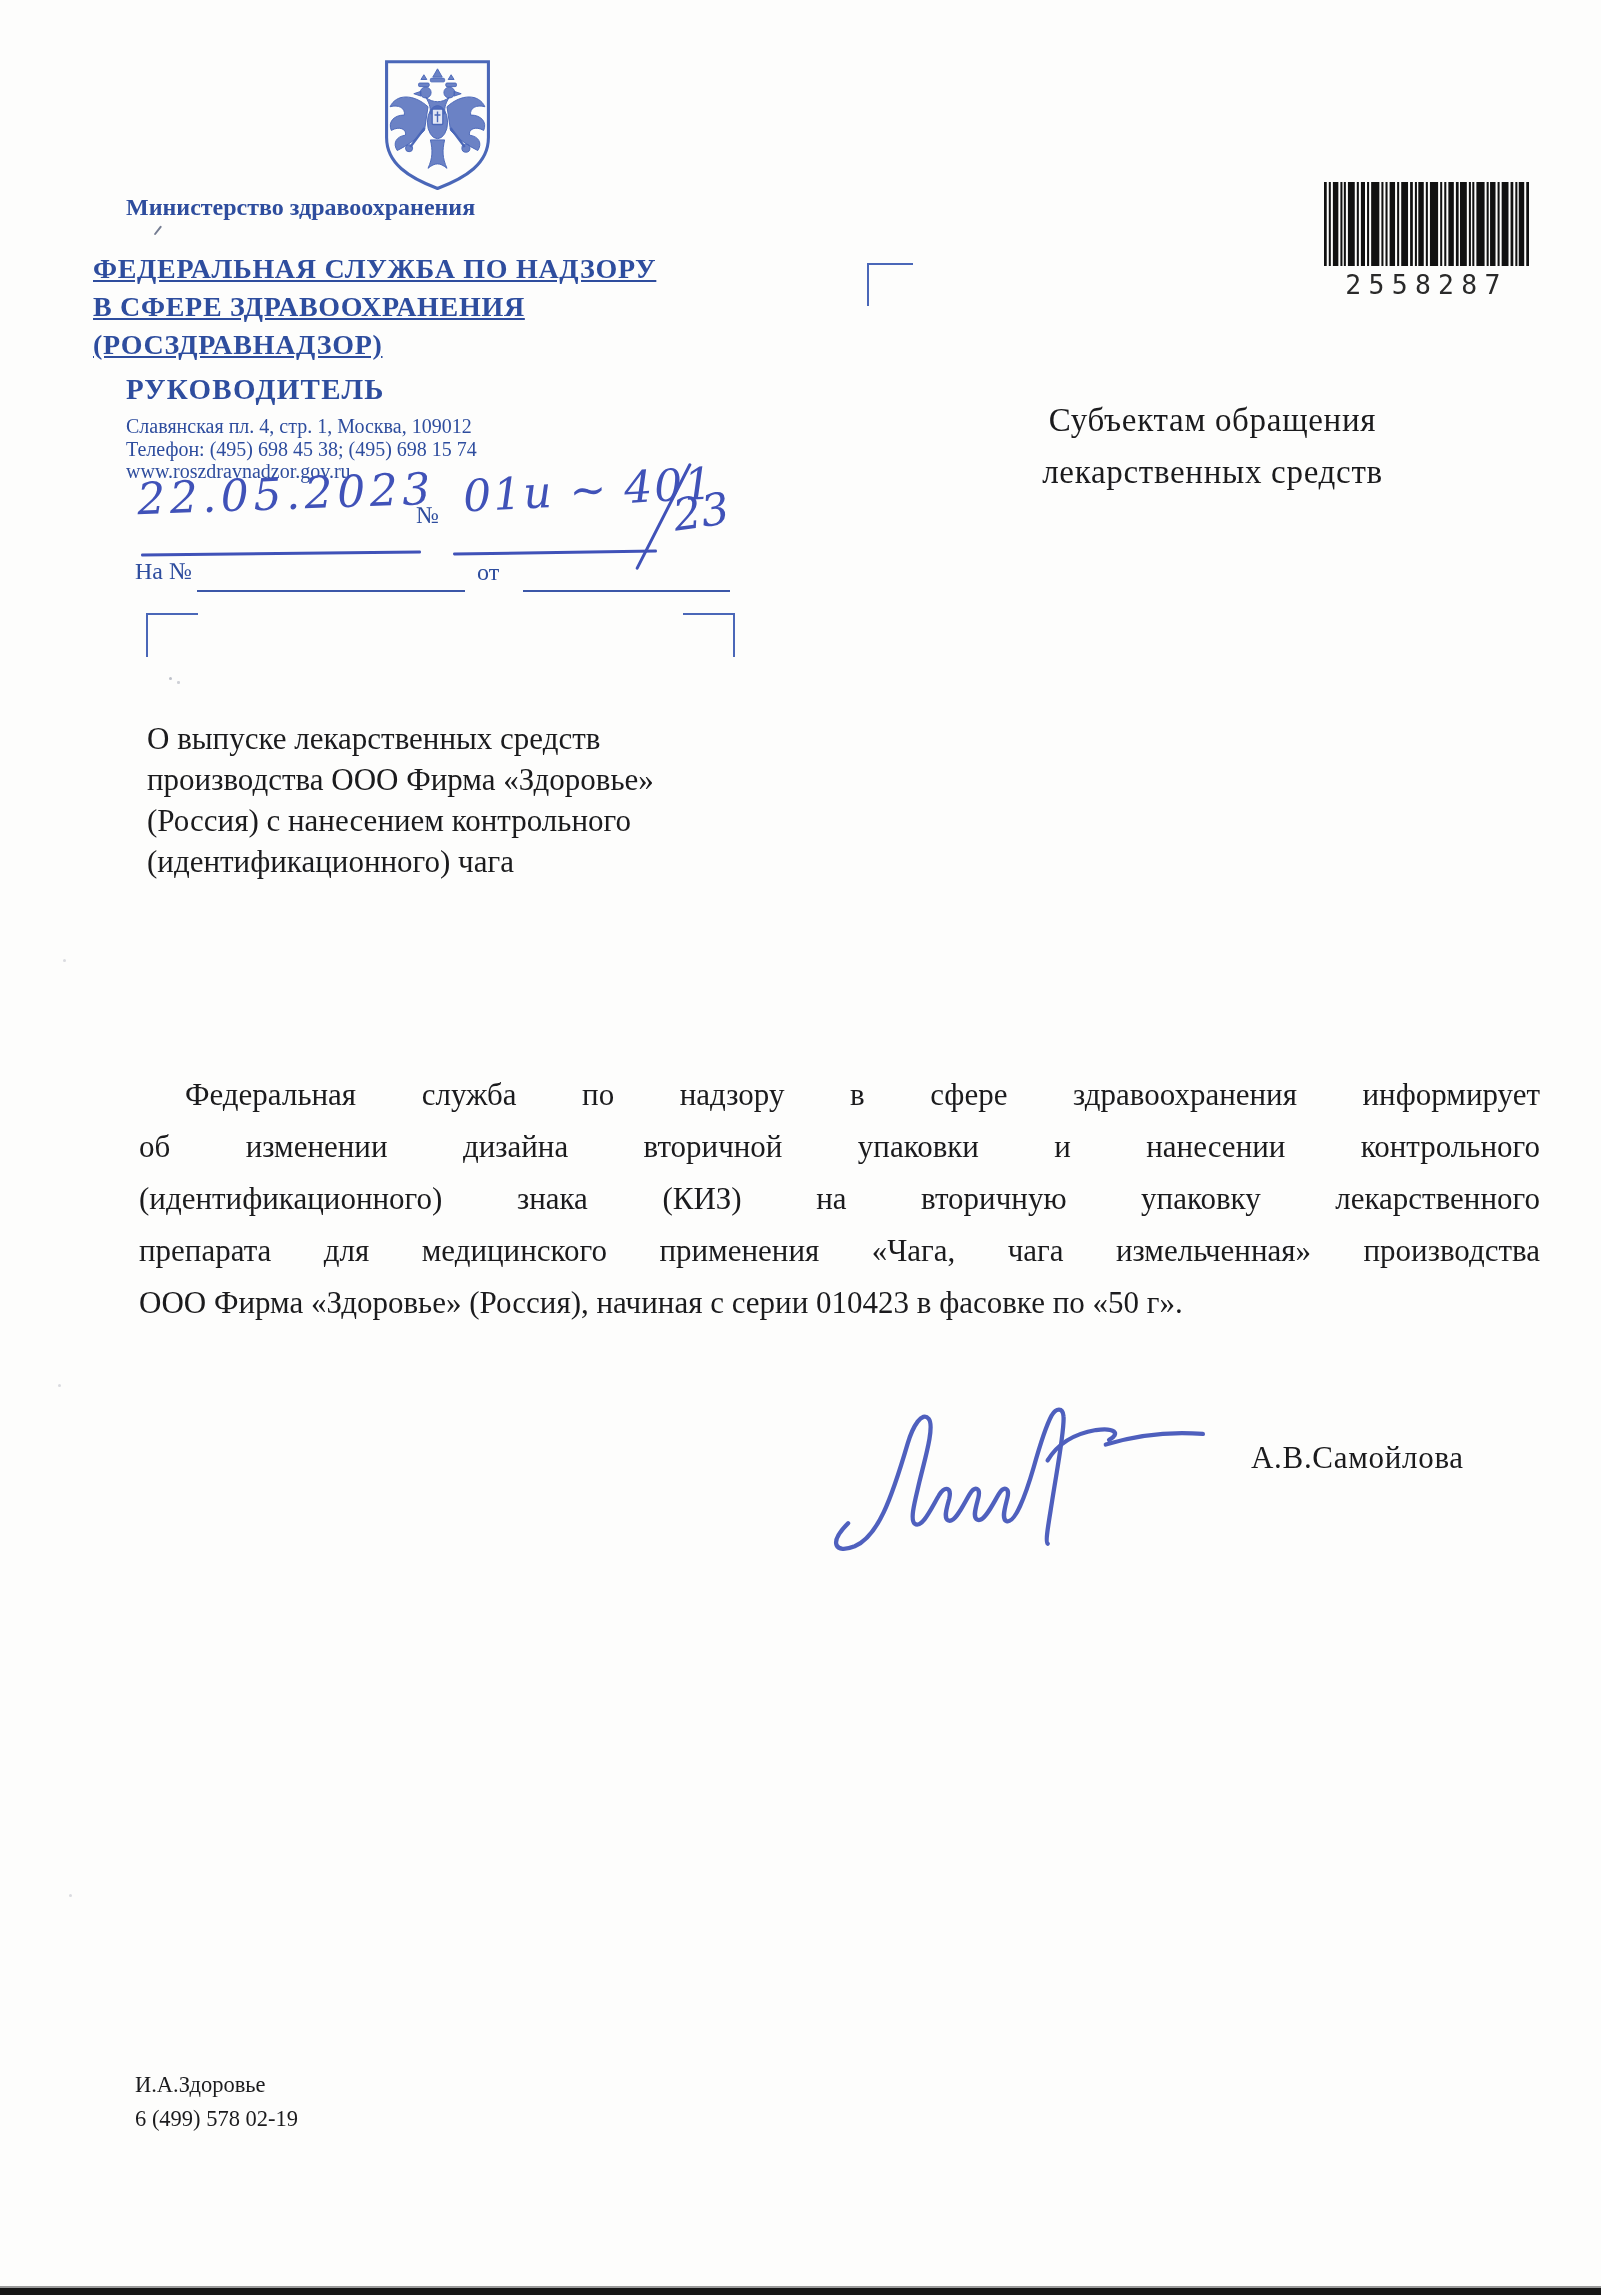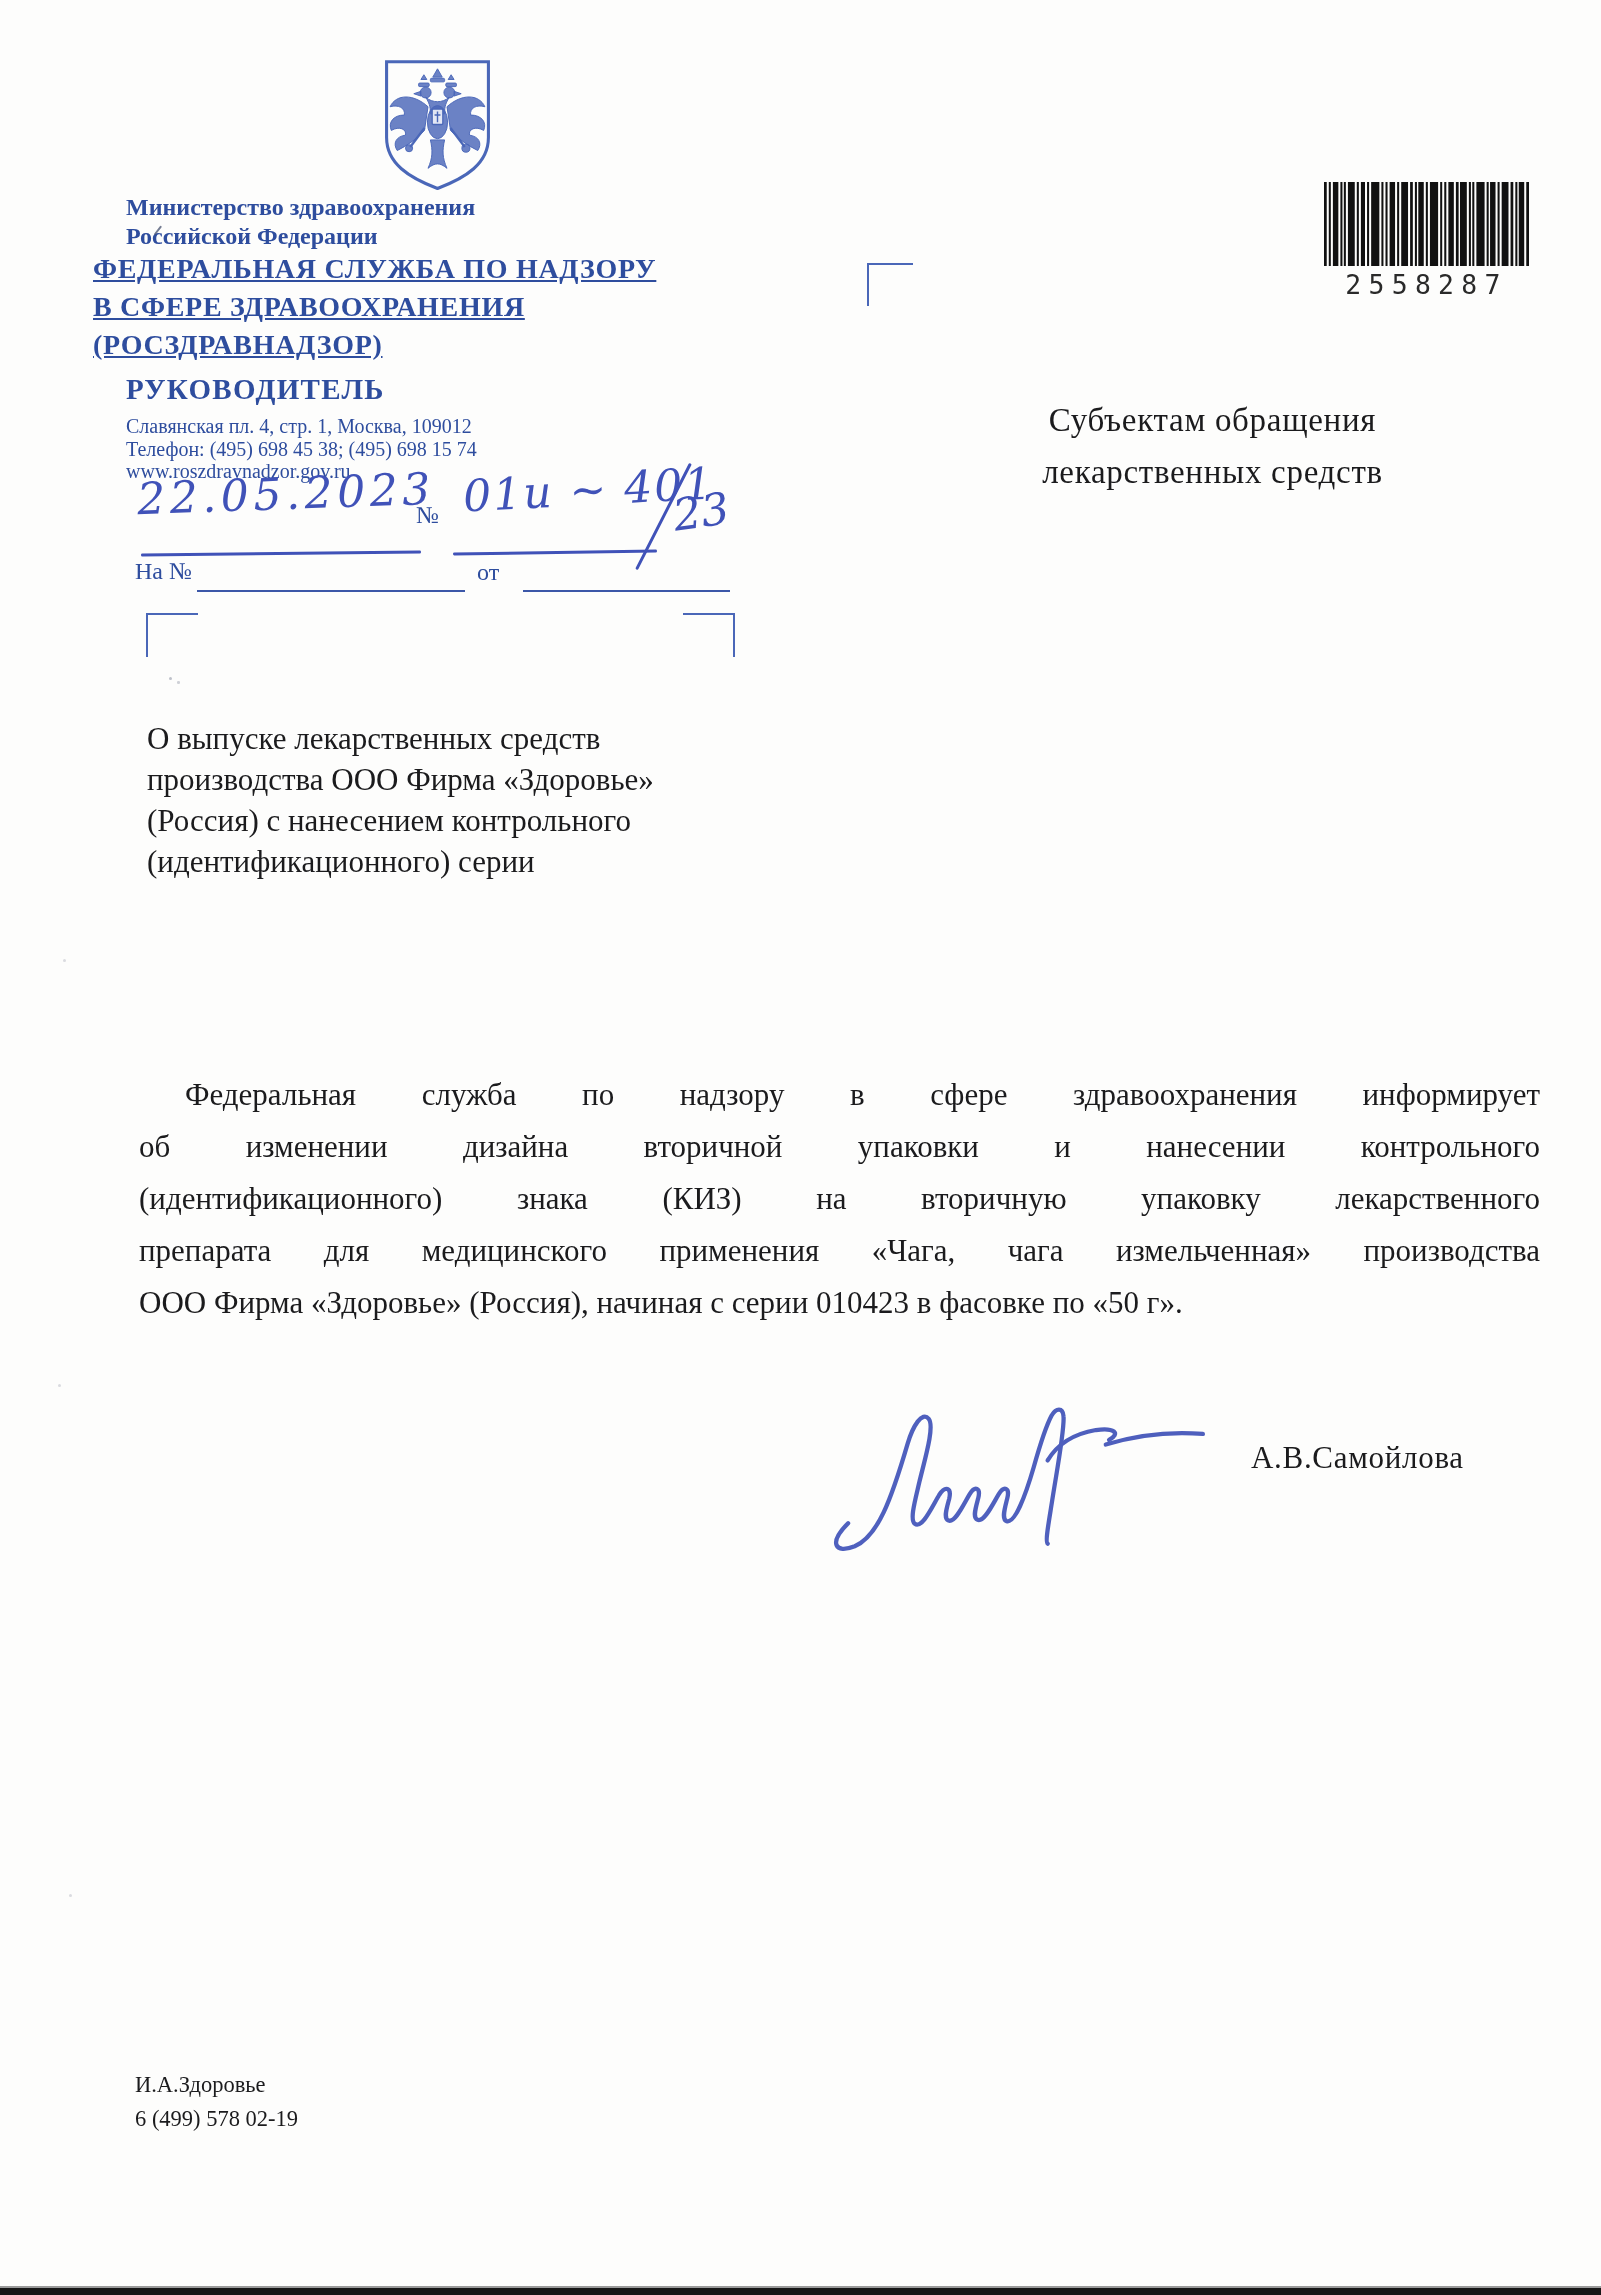--- a/index.html
+++ b/index.html
@@ -86,21 +86,20 @@
       <circle cx="26" cy="77" r="3"></circle>
       <path d="M61 60 L73 76" fill="none" stroke-width="2"></path>
       <circle cx="74" cy="77" r="3.4"></circle>
       <rect x="45.5" y="44" width="9" height="13" rx="1" fill="#ffffff" stroke-width="1.1"></rect>
       <path d="M50 46 L50 55 M47.5 49 L52.5 49" fill="none" stroke-width="1.2"></path>
     </g>
   </svg>
 
   <div class="abs ministry lh-center blue">
     <div>Министерство здравоохранения</div>
-    <div>Российской Федерации</div>
   </div>
 
   <div class="abs service lh-center blue">
     <div>ФЕДЕРАЛЬНАЯ СЛУЖБА ПО НАДЗОРУ</div>
     <div>В СФЕРЕ ЗДРАВООХРАНЕНИЯ</div>
     <div>(РОСЗДРАВНАДЗОР)</div>
   </div>
 
   <div class="abs head-title lh-center blue">РУКОВОДИТЕЛЬ</div>
 
@@ -173,21 +172,21 @@
   <div class="abs u-blue u-ot"></div>
 
   <div class="abs corner c-tl corner-a"></div>
   <div class="abs corner c-tr corner-b"></div>
   <div class="abs corner c-tl corner-c"></div>
 
   <div class="abs subject">
     <div>О выпуске лекарственных средств</div>
     <div>производства ООО Фирма «Здоровье»</div>
     <div>(Россия) с нанесением контрольного</div>
-    <div>(идентификационного) серии</div>
+    <div>(идентификационного) чага</div>
   </div>
 
   <div class="abs body-block">
     <div class="jline jline-first">Федеральная служба по надзору в сфере здравоохранения информирует</div>
     <div class="jline">об изменении дизайна вторичной упаковки и нанесении контрольного</div>
     <div class="jline">(идентификационного) знака (КИЗ) на вторичную упаковку лекарственного</div>
     <div class="jline">препарата для медицинского применения «Чага, чага измельченная» производства</div>
     <div class="jline jline-last">ООО Фирма «Здоровье» (Россия), начиная с серии 010423 в фасовке по «50 г».</div>
   </div>
 

